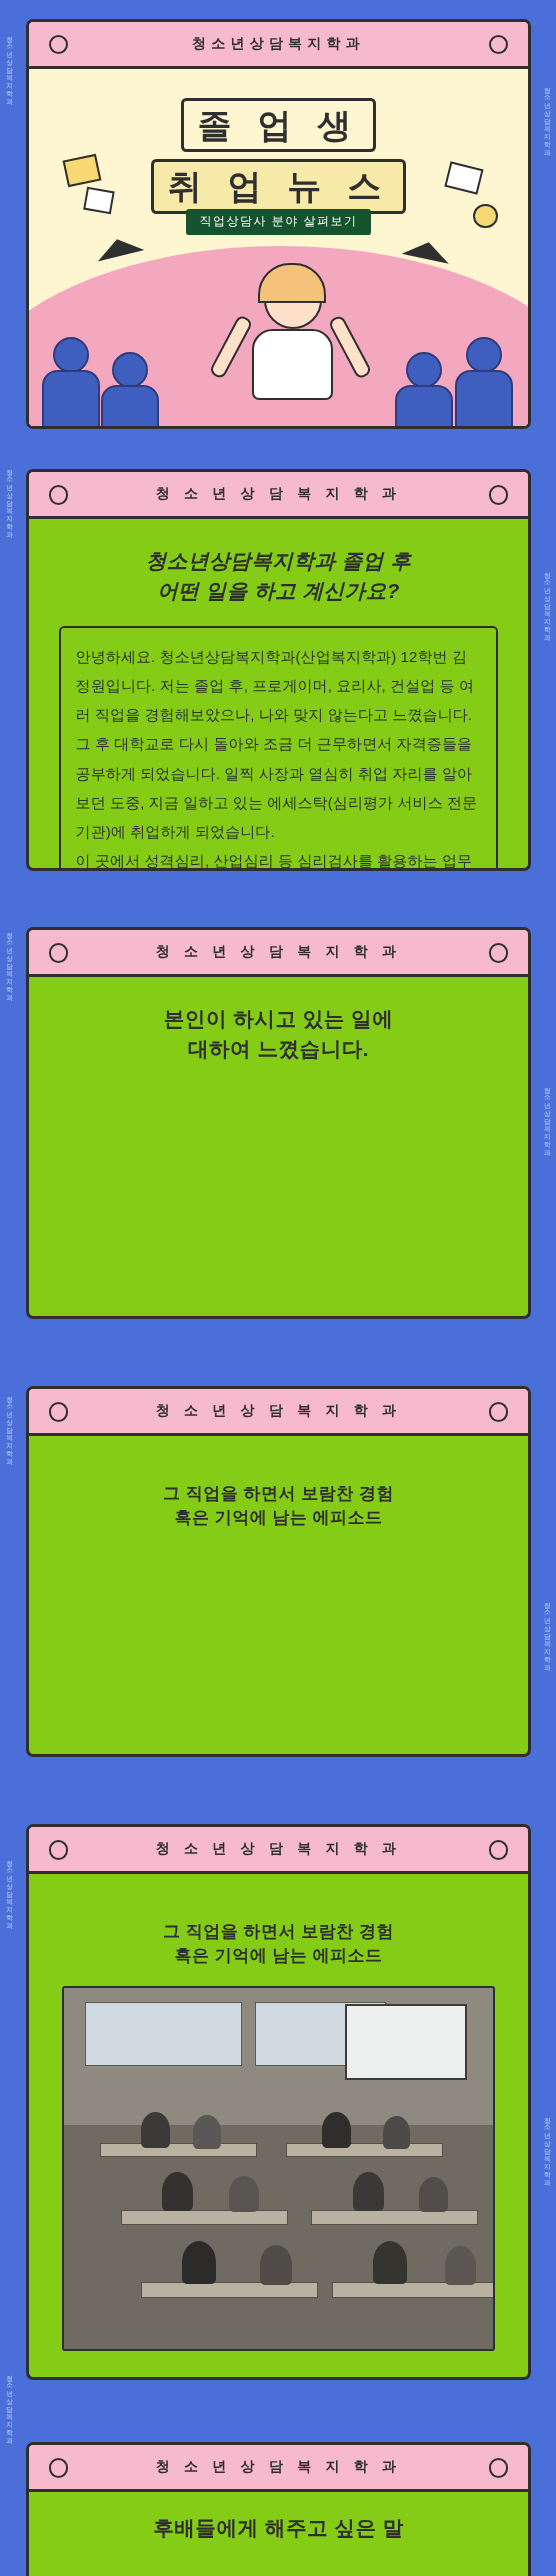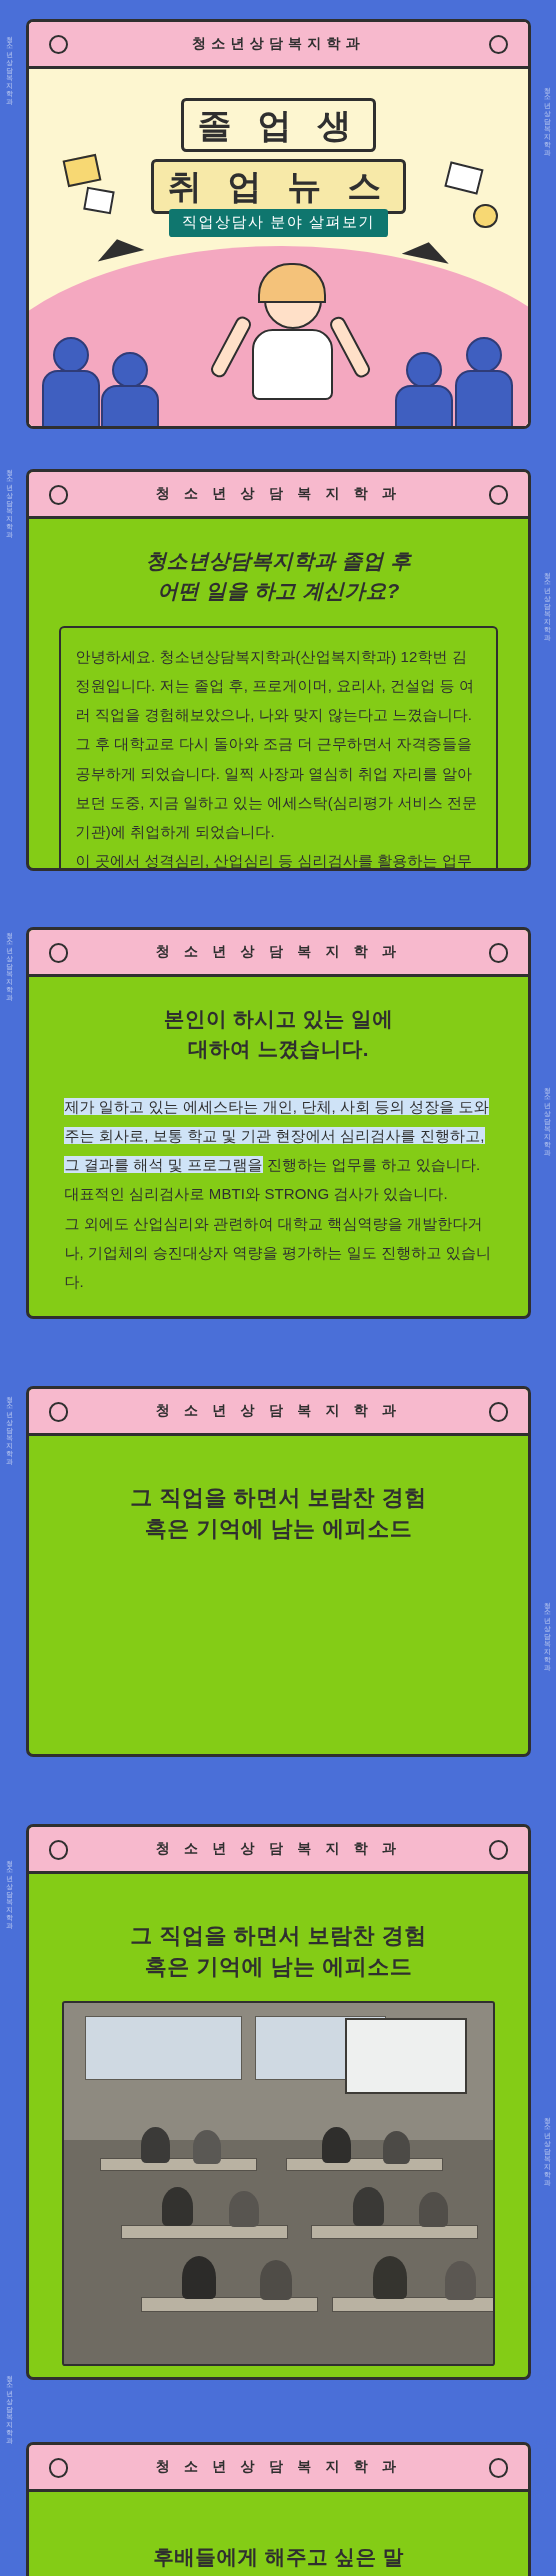--- a/index.html
+++ b/index.html
@@ -108,23 +108,23 @@
   }
   .ttl-box.second { margin-top: 7.2px; background: #f7e9a8; }
   .cover-sub {
     position: absolute;
     top: 140px;
     left: 0; right: 0;
     text-align: center;
   }
   .cover-sub span {
     display: inline-block;
-    background: #0f766e;
+    background: #14532d;
     color: #ffffff;
-    font-size: 15px;
+    font-size: 12px;
     letter-spacing: 1.5px;
     padding: 4.6px 13.4px;
     border-radius: 3.1px;
   }
   
   .person { position: absolute; }
   .p-head {
     width: 54px; height: 54px; border-radius: 50%;
     background: #ffe0c8; border: 2.6px solid #2f2f2f;
   }
@@ -169,21 +169,21 @@
   }
   .q-title {
     text-align: center;
     font-size: 20.6px;
     font-weight: bold;
     color: #2f2f2f;
     line-height: 1.45;
     letter-spacing: 0.5px;
     margin: 9.3px 0 0 0;
   }
-  .q-title.small { font-size: 22px; margin-top: 28px; }
+  .q-title.small { font-size: 17px; margin-top: 28px; }
 
   .answer-box {
     margin: 20.6px 7.2px 0 7.2px;
     border: 2.1px solid #2f2f2f;
     border-radius: 5.2px;
     padding: 13.4px 14.4px;
     font-size: 15px;
     line-height: 1.95;
     color: #2f2f2f;
     letter-spacing: 0.1px;
@@ -311,25 +311,20 @@
 
 <div class="card" style="top:927px; height:392px;">
   <div class="card-header">
     <span class="dot l"></span>
     <span class="dot r"></span>
     <div class="header-title">청 소 년 상 담 복 지 학 과</div>
   </div>
   <div class="card-body">
     <div class="q-title" style="white-space:pre-line;">본인이 하시고 있는 일에
 대하여 느꼈습니다.</div>
-    <div class="answer-box plain" style="margin-top:25px;">
-      <span class="hl">제가 일하고 있는 에세스타는 개인, 단체, 사회 등의 성장을 도와주는 회사로, 보통 학교 및 기관 현장에서 심리검사를 진행하고, 그 결과를 해석 및 프로그램을</span>
-      <span style="white-space:pre-line;">진행하는 업무를 하고 있습니다. 대표적인 심리검사로 MBTI와 STRONG 검사가 있습니다.
-그 외에도 산업심리와 관련하여 대학교 핵심역량을 개발한다거나, 기업체의 승진대상자 역량을 평가하는 일도 진행하고 있습니다.</span>
-    </div>
   </div>
 </div>
 
 <div class="card" style="top:1386px; height:371px;">
   <div class="card-header">
     <span class="dot l"></span>
     <span class="dot r"></span>
     <div class="header-title">청 소 년 상 담 복 지 학 과</div>
   </div>
   <div class="card-body">
@@ -374,17 +369,17 @@
   </div>
 </div>
 
 <div class="card" style="top:2442px; height:361px;">
   <div class="card-header">
     <span class="dot l"></span>
     <span class="dot r"></span>
     <div class="header-title">청 소 년 상 담 복 지 학 과</div>
   </div>
   <div class="card-body">
-    <div class="q-title" style="white-space:pre-line; margin-top:32px;">후배들에게 해주고 싶은 말</div>
+    <div class="q-title" style="white-space:pre-line; margin-top:3px;">후배들에게 해주고 싶은 말</div>
 
   </div>
 </div>
 
 
 </body></html>

